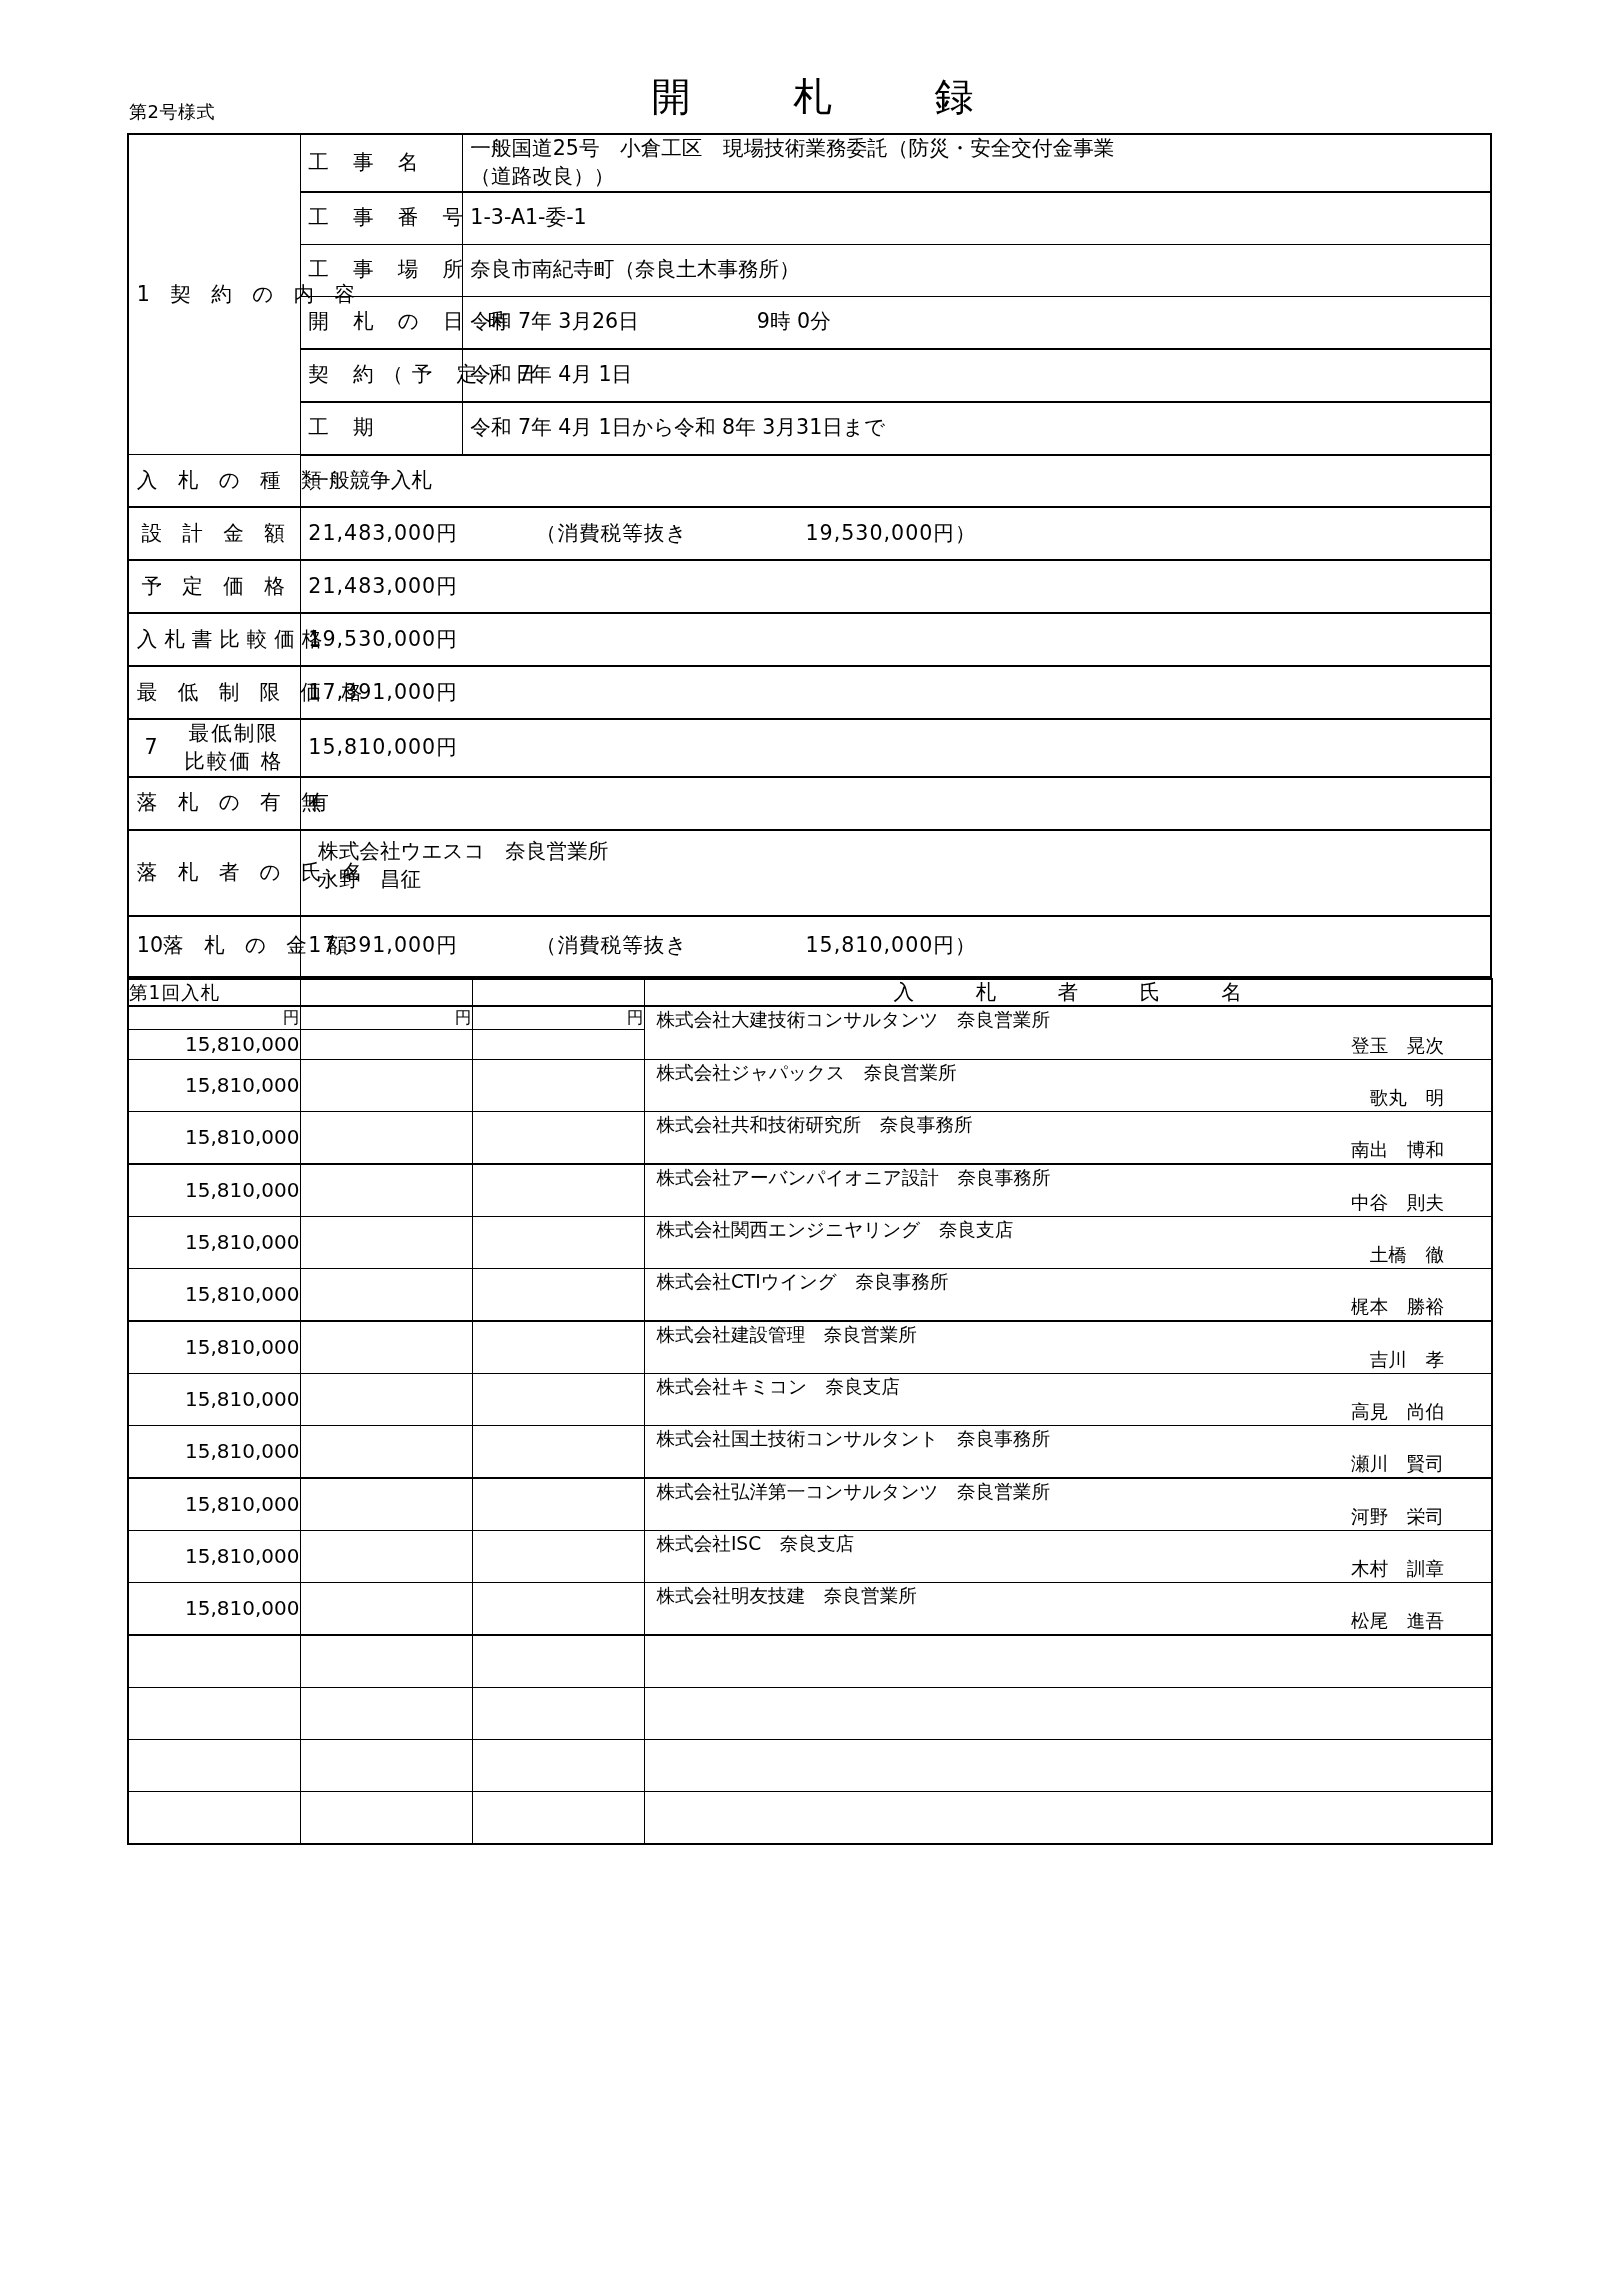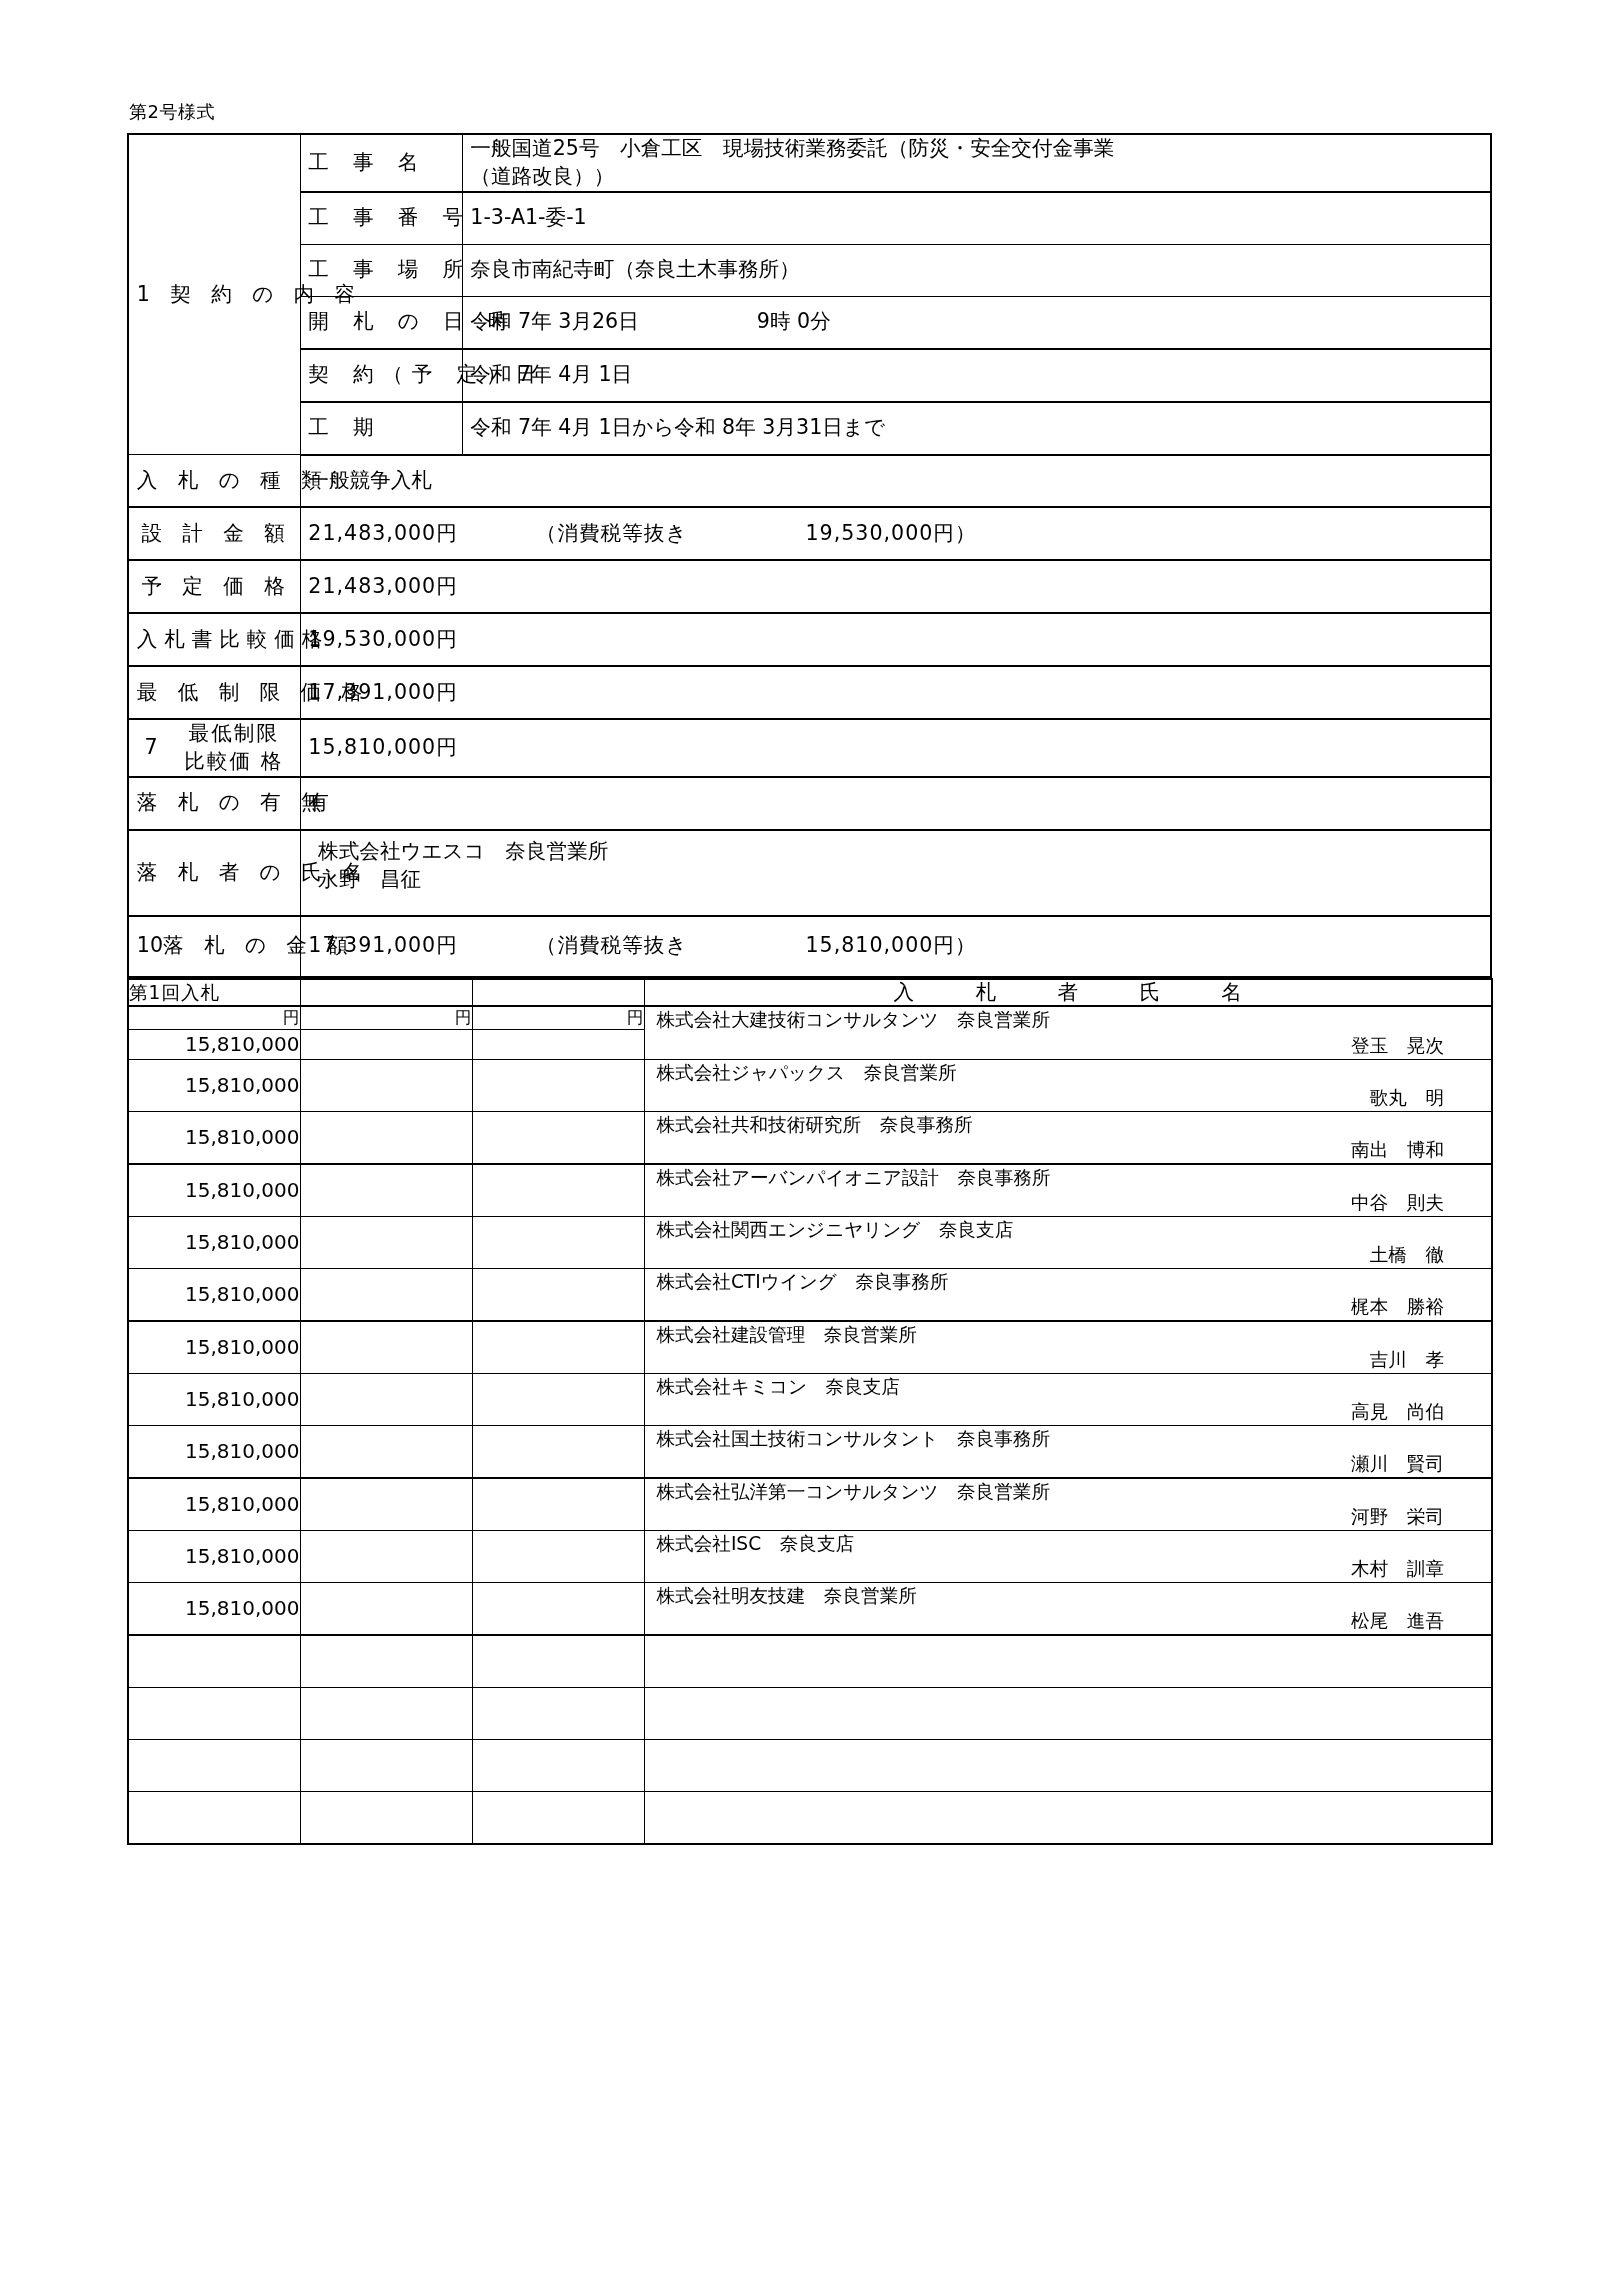--- a/index.html
+++ b/index.html
@@ -186,20 +186,21 @@
   }
 </style>
 </head>
 <body>
 
 <div class="page">
   <div class="sheet">
 
     <div class="header-band">
       <div class="form-no">第2号様式</div>
+      <div class="doc-title">開 札 録</div>
     </div>
 
     <table class="main">
       <colgroup>
         <col style="width:172px">
         <col style="width:162px">
         <col style="width:1029px">
       </colgroup>
       <tbody>
         <tr>

